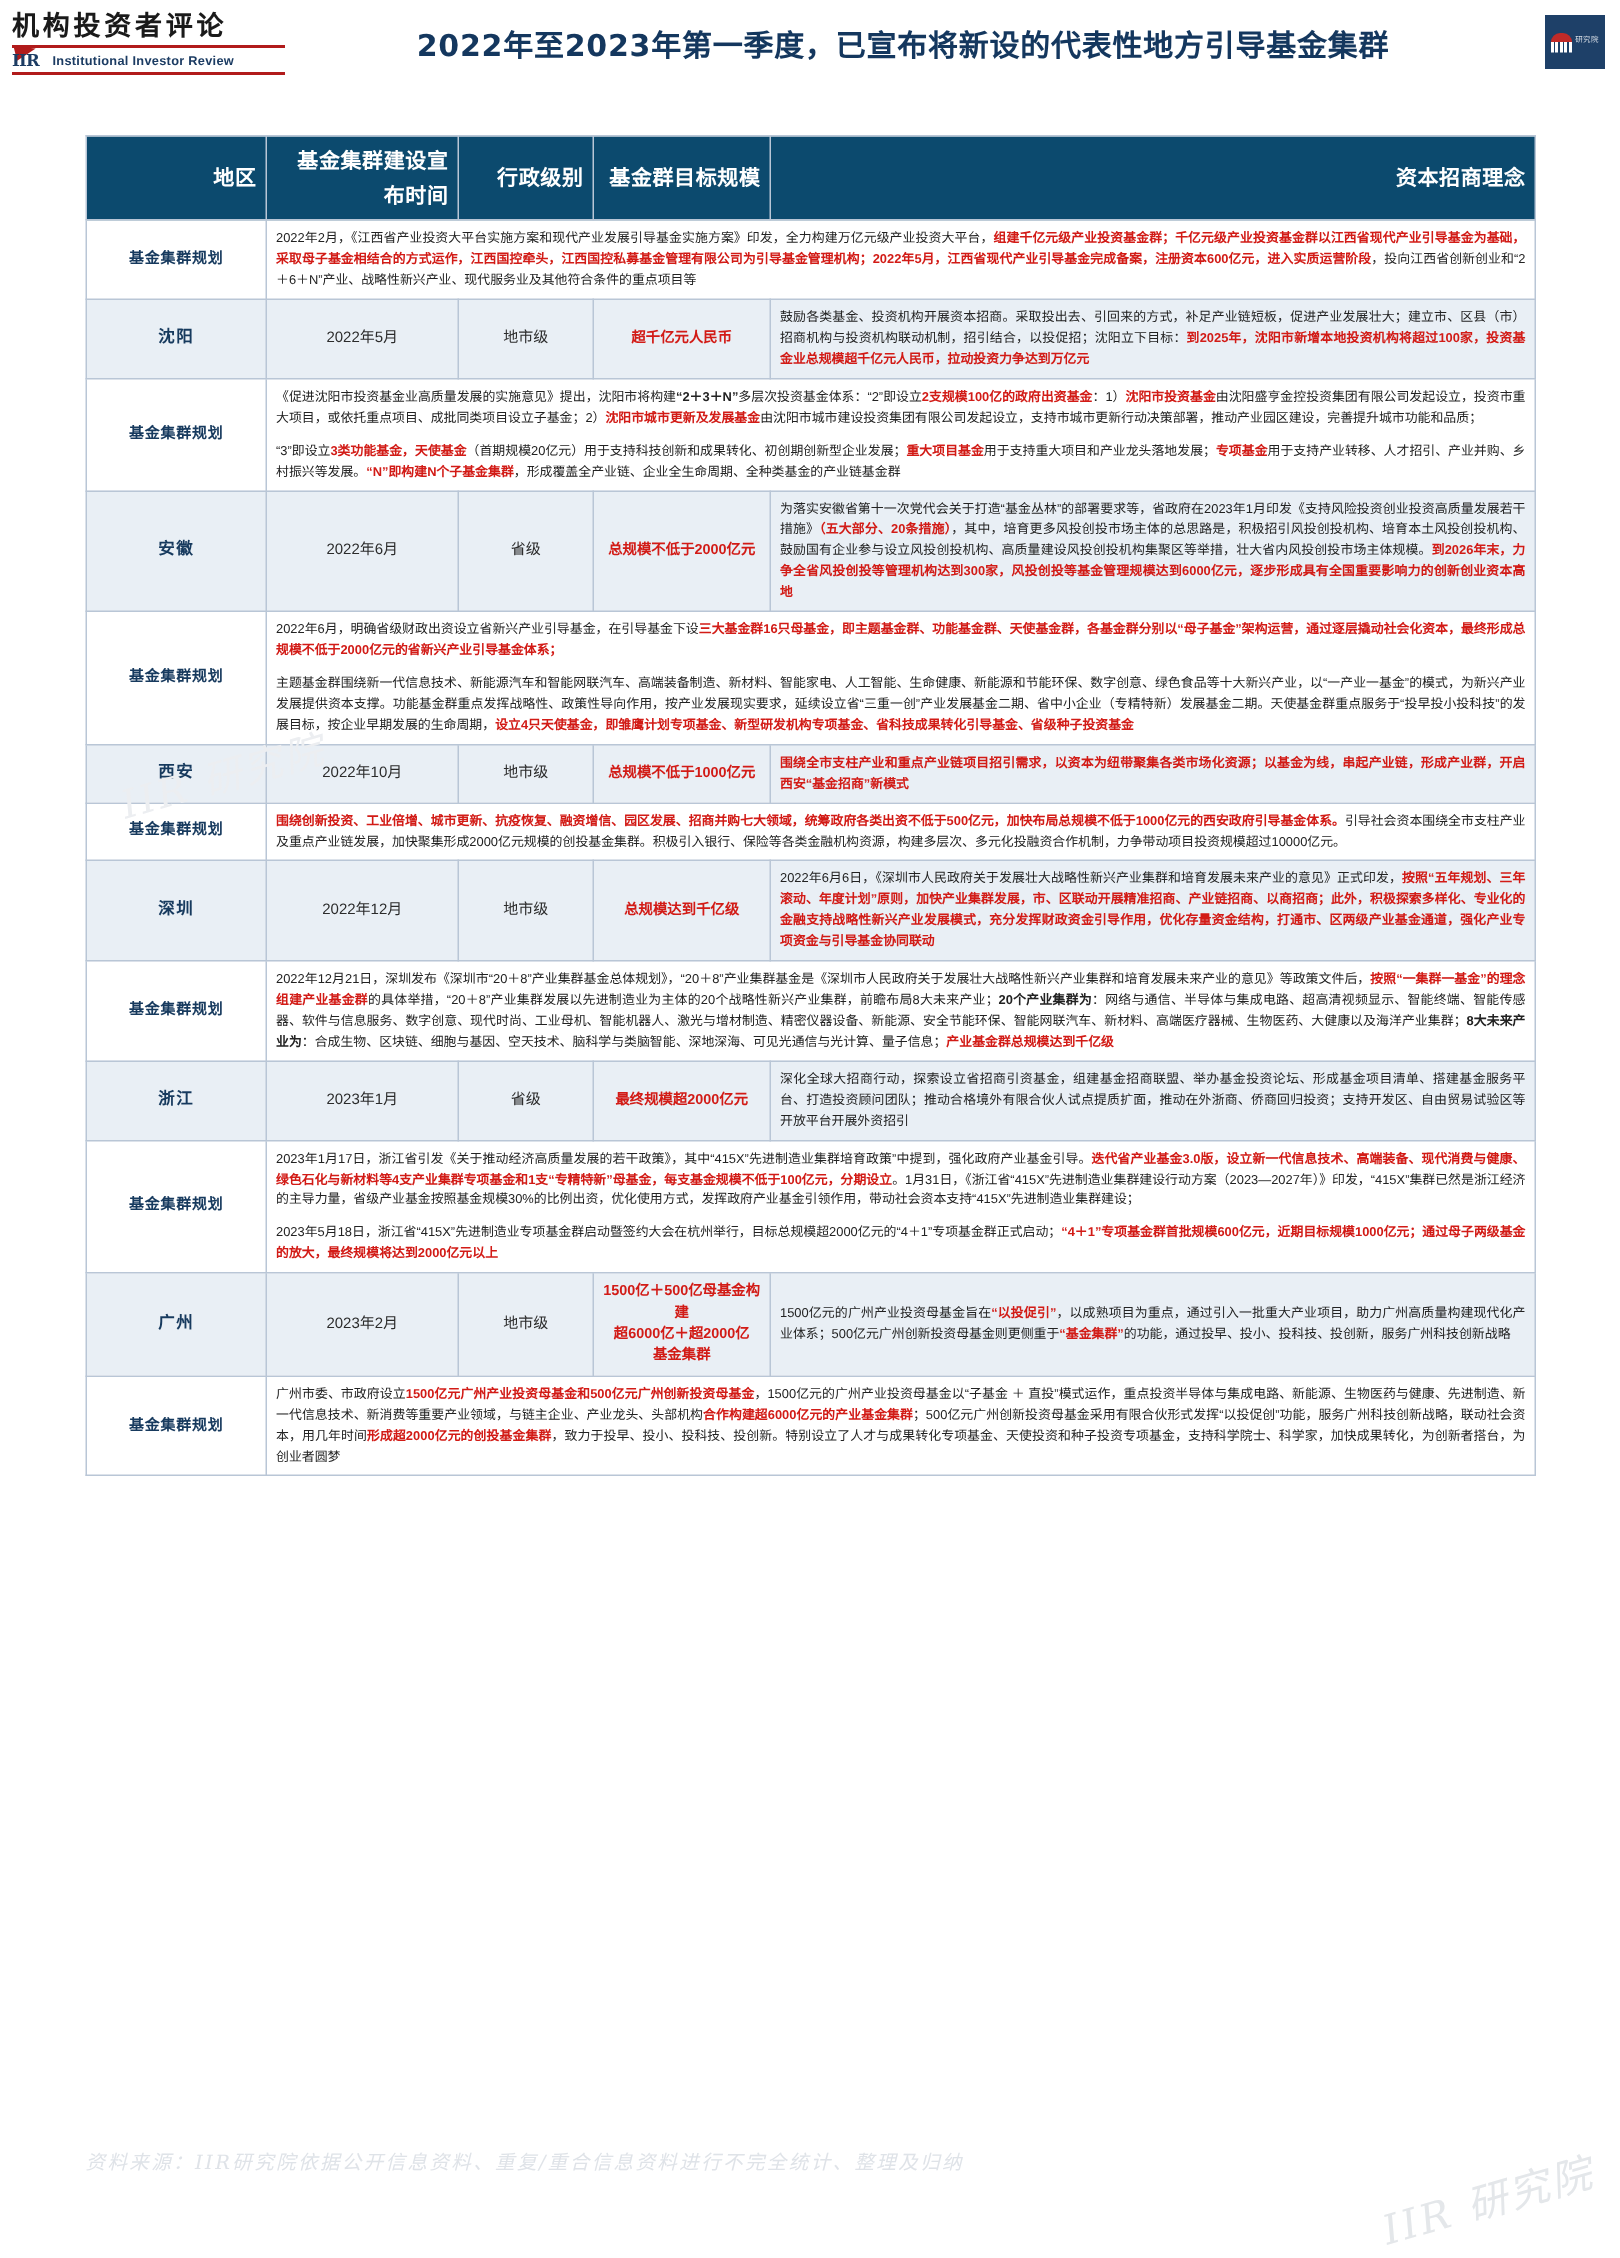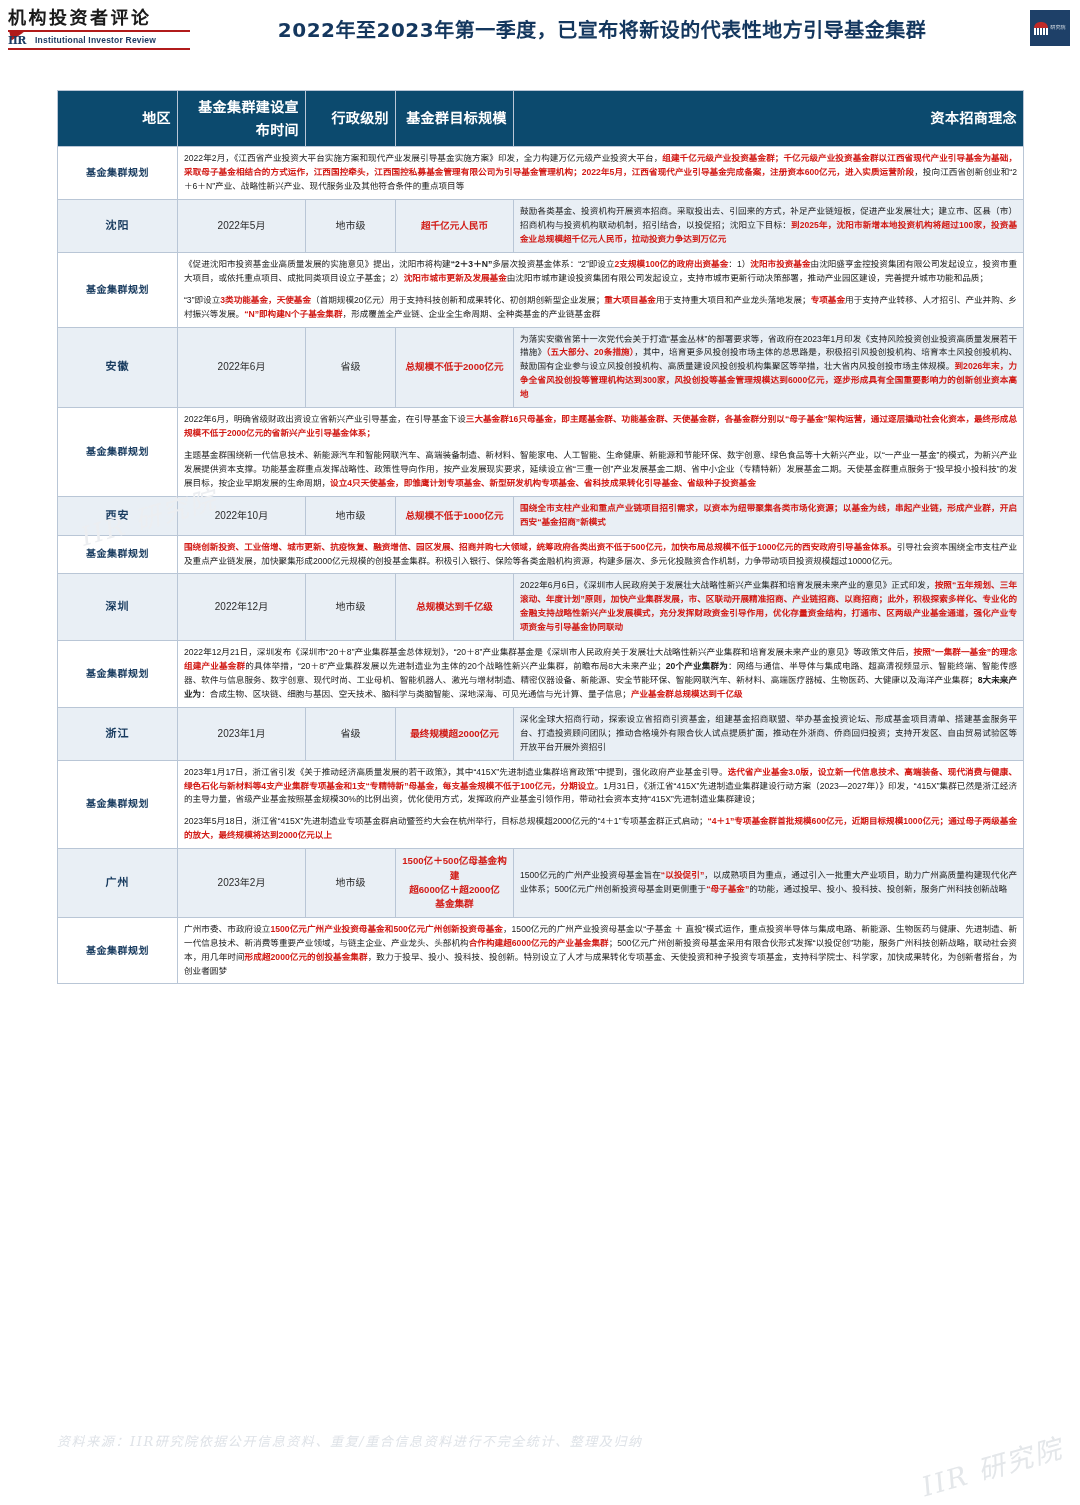--- a/index.html
+++ b/index.html
@@ -363,21 +363,21 @@
           <td class="idea" colspan="4">
             <p>2023年1月17日，浙江省引发《关于推动经济高质量发展的若干政策》，其中“415X”先进制造业集群培育政策”中提到，强化政府产业基金引导。<span class="r">迭代省产业基金3.0版，设立新一代信息技术、高端装备、现代消费与健康、绿色石化与新材料等4支产业集群专项基金和1支“专精特新”母基金，每支基金规模不低于100亿元，分期设立</span>。1月31日，《浙江省“415X”先进制造业集群建设行动方案（2023—2027年）》印发，“415X”集群已然是浙江经济的主导力量，省级产业基金按照基金规模30%的比例出资，优化使用方式，发挥政府产业基金引领作用，带动社会资本支持“415X”先进制造业集群建设；</p>
             <p>2023年5月18日，浙江省“415X”先进制造业专项基金群启动暨签约大会在杭州举行，目标总规模超2000亿元的“4＋1”专项基金群正式启动；<span class="r">“4＋1”专项基金群首批规模600亿元，近期目标规模1000亿元；通过母子两级基金的放大，最终规模将达到2000亿元以上</span></p>
           </td>
         </tr>
         <tr class="row-main">
           <td class="region">广州</td>
           <td class="time">2023年2月</td>
           <td class="level">地市级</td>
           <td class="scale">1500亿＋500亿母基金构建<br>超6000亿＋超2000亿<br>基金集群</td>
-          <td class="idea">1500亿元的广州产业投资母基金旨在<span class="r">“以投促引”</span>，以成熟项目为重点，通过引入一批重大产业项目，助力广州高质量构建现代化产业体系；500亿元广州创新投资母基金则更侧重于<span class="r">“母子基金”</span>的功能，通过投早、投小、投科技、投创新，服务广州科技创新战略</td>
+          <td class="idea">1500亿元的广州产业投资母基金旨在<span class="r">“以投促引”</span>，以成熟项目为重点，通过引入一批重大产业项目，助力广州高质量构建现代化产业体系；500亿元广州创新投资母基金则更侧重于<span class="r">“基金集群”</span>的功能，通过投早、投小、投科技、投创新，服务广州科技创新战略</td>
         </tr>
         <tr class="row-plan">
           <td class="planlabel">基金集群规划</td>
           <td class="idea" colspan="4">
             <p>广州市委、市政府设立<span class="r">1500亿元广州产业投资母基金和500亿元广州创新投资母基金</span>，1500亿元的广州产业投资母基金以“子基金 ＋ 直投”模式运作，重点投资半导体与集成电路、新能源、生物医药与健康、先进制造、新一代信息技术、新消费等重要产业领域，与链主企业、产业龙头、头部机构<span class="r">合作构建超6000亿元的产业基金集群</span>；500亿元广州创新投资母基金采用有限合伙形式发挥“以投促创”功能，服务广州科技创新战略，联动社会资本，用几年时间<span class="r">形成超2000亿元的创投基金集群</span>，致力于投早、投小、投科技、投创新。特别设立了人才与成果转化专项基金、天使投资和种子投资专项基金，支持科学院士、科学家，加快成果转化，为创新者搭台，为创业者圆梦</p>
           </td>
         </tr>
       </tbody>
   </table>
 </div>

